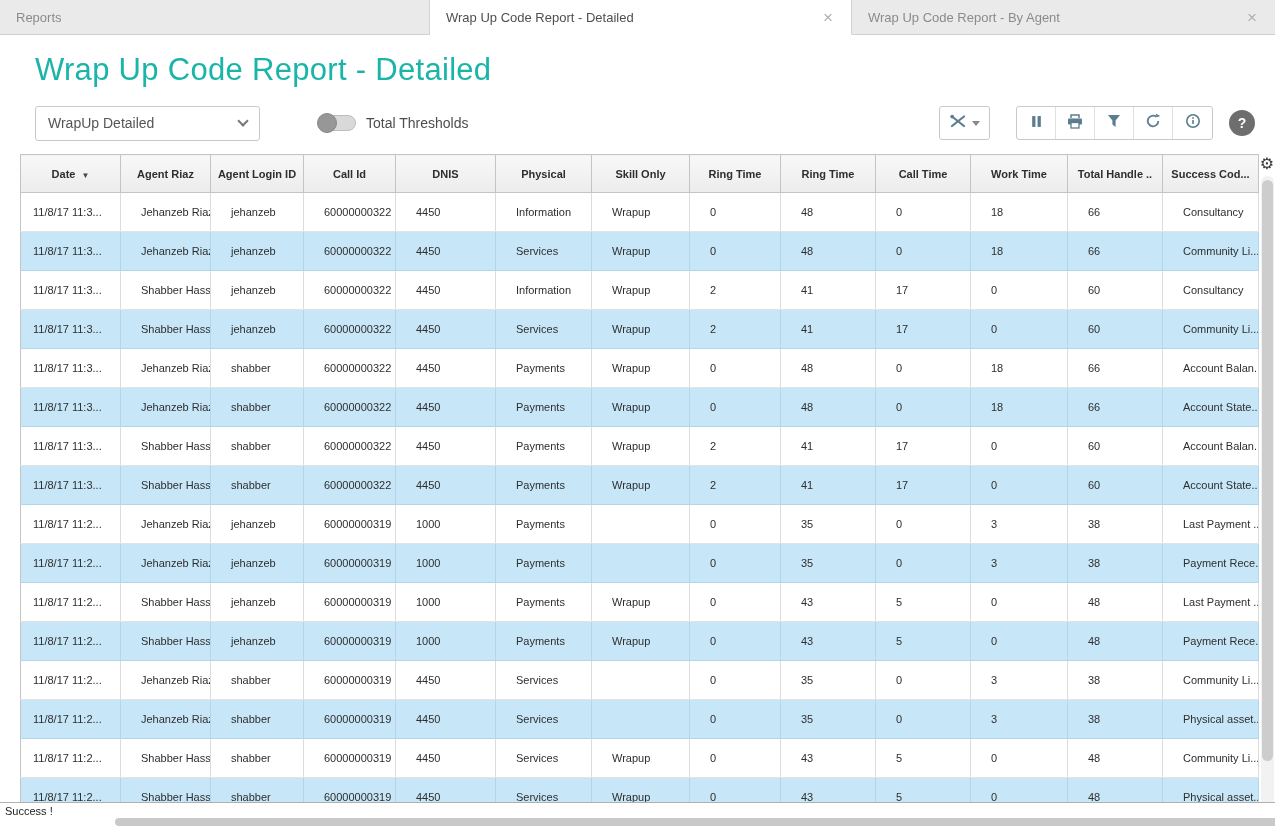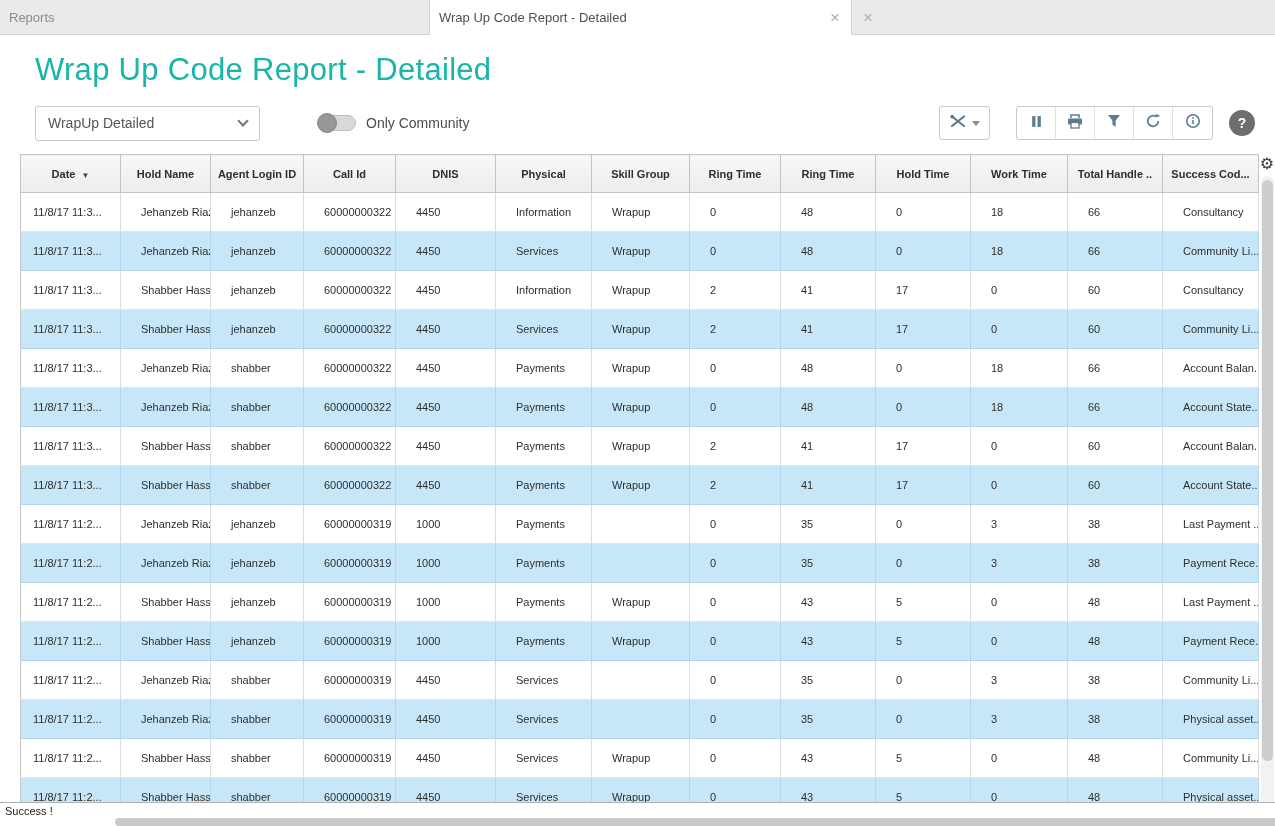--- a/index.html
+++ b/index.html
@@ -4,21 +4,21 @@
 <style>
   * { box-sizing: border-box; margin: 0; padding: 0; }
   html,body { width:1275px; height:826px; overflow:hidden; background:#fff;
     font-family:"Liberation Sans", sans-serif; }
   .app { position:relative; width:1275px; height:826px; background:#fff; }
 
   
   .tabbar { display:flex; height:35px; background:#eaeaea; }
   .tab { display:flex; align-items:center; font-size:13px; color:#8b8b8b;
     border-right:1px solid #d2d2d2; border-bottom:1px solid #d0d0d0;
-    padding:0 9px; cursor:pointer; overflow:hidden; white-space:nowrap; }
+    padding:0 16px; cursor:pointer; overflow:hidden; white-space:nowrap; }
   .tab-reports { flex:0 0 430px; }
   .tab-active { flex:0 0 422px; background:#fff; border-bottom:1px solid #fff; color:#4f4f4f; }
   .tab-last { flex:1; border-right:none; }
   .tab .lbl { flex:1; }
   .tab .close { color:#b0b0b0; font-size:17px; line-height:1; padding:0 2px; cursor:pointer; }
 
   
   .page-title { margin:17px 0 0 35px; font-size:31px; font-weight:400;
     color:#1ab5a8; letter-spacing:.3px; }
 
@@ -86,36 +86,37 @@
 
   <div class="tabbar">
     <div class="tab tab-reports">
       <span class="lbl">Reports</span>
     </div>
     <div class="tab tab-active">
       <span class="lbl">Wrap Up Code Report - Detailed</span>
       <span class="close">×</span>
     </div>
     <div class="tab tab-last">
+      <span class="lbl">Wrap Up Code Report - By Agent</span>
       <span class="close">×</span>
     </div>
   </div>
 
   <h1 class="page-title">Wrap Up Code Report - Detailed</h1>
 
   <div class="toolbar">
     <div class="select-box">
       <span>WrapUp Detailed</span>
       <span class="chev"></span>
     </div>
     <div class="toggle-wrap">
       <div class="toggle">
         <div class="knob"></div>
       </div>
-      <span class="toggle-label">Only Community</span>
+      <span class="toggle-label">Total Thresholds</span>
     </div>
 
     <div class="toolbar-right">
       <div class="btn-tools">
         <span>
           <svg viewBox="0 0 18 14" width="18" height="14">
             <g stroke="#5c7d8e" stroke-width="2.2" stroke-linecap="round">
               <line x1="3" y1="2.5" x2="15" y2="12"></line>
               <line x1="15" y1="2.5" x2="3" y2="12"></line>
             </g>
@@ -188,29 +189,29 @@
           <col style="width: 91px;">
           <col style="width: 95px;">
           <col style="width: 95px;">
           <col style="width: 97px;">
           <col style="width: 95px;">
           <col style="width: 96px;">
         </colgroup>
         <thead>
           <tr>
             <th><span>Date</span><span class="sort">▼</span></th>
-            <th><span>Hold Name</span></th>
+            <th><span>Agent Riaz</span></th>
             <th><span>Agent Login ID</span></th>
             <th><span>Call Id</span></th>
             <th><span>DNIS</span></th>
             <th><span>Physical</span></th>
-            <th><span>Skill Group</span></th>
+            <th><span>Skill Only</span></th>
             <th><span>Ring Time</span></th>
             <th><span>Ring Time</span></th>
-            <th><span>Hold Time</span></th>
+            <th><span>Call Time</span></th>
             <th><span>Work Time</span></th>
             <th><span>Total Handle ..</span></th>
             <th><span>Success Cod...</span></th>
           </tr>
         </thead>
         <tbody>
           <tr>
             <td class="c-date">11/8/17 11:3...</td>
             <td>Jehanzeb Riaz</td>
             <td>jehanzeb</td>

